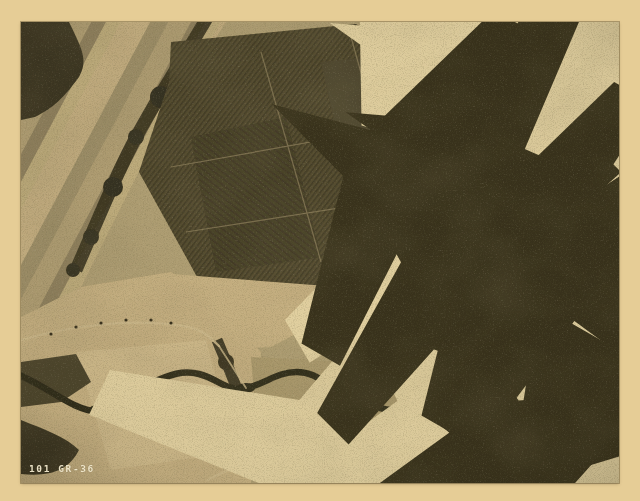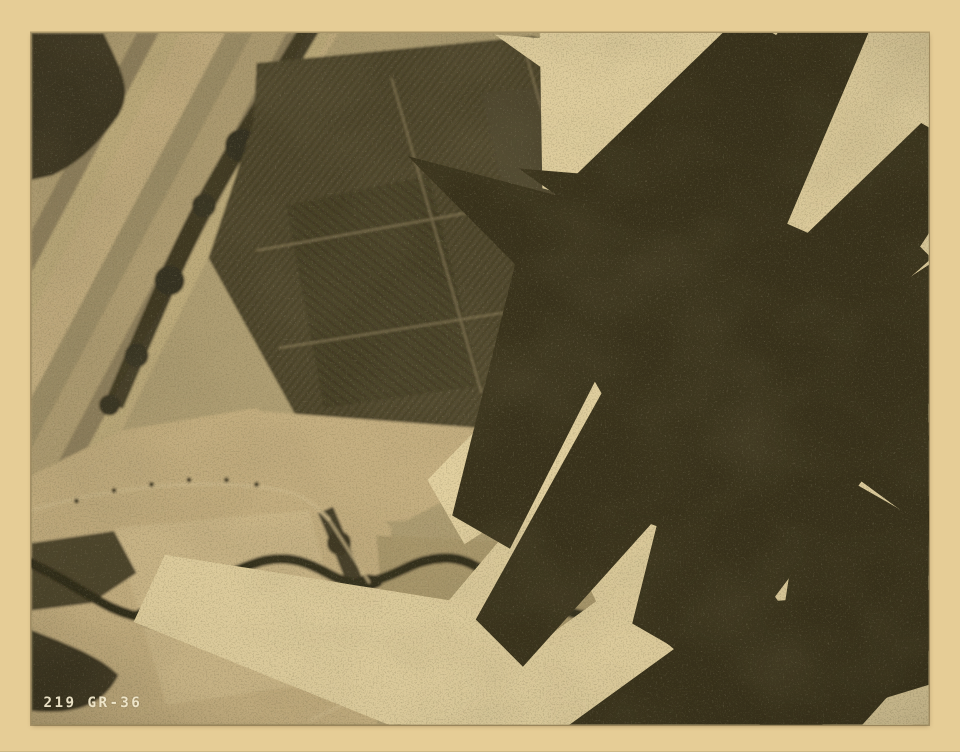--- a/index.html
+++ b/index.html
@@ -257,15 +257,15 @@
           <use href="#plane-shape" transform="translate(288 421) rotate(-45) scale(0.85)" class="plane-dark"></use>
           <use href="#plane-shape" transform="translate(588 328) rotate(20) scale(0.85)" class="plane-dark"></use>
         </g>
 
       <rect width="598" height="461" filter="url(#mottle)" opacity="0.35"></rect>
       <rect width="598" height="461" filter="url(#grainDark)" opacity="0.5"></rect>
       <rect width="598" height="461" filter="url(#grainLight)" opacity="0.45"></rect>
       <rect width="598" height="461" fill="#c9b07f" opacity="0.12"></rect>
       <rect width="598" height="461" fill="url(#vig)"></rect>
     </svg>
-    <figcaption class="caption">219 GR-36</figcaption>
+    <figcaption class="caption">101 GR-36</figcaption>
   </figure>
 </div>
 
 </body></html>

